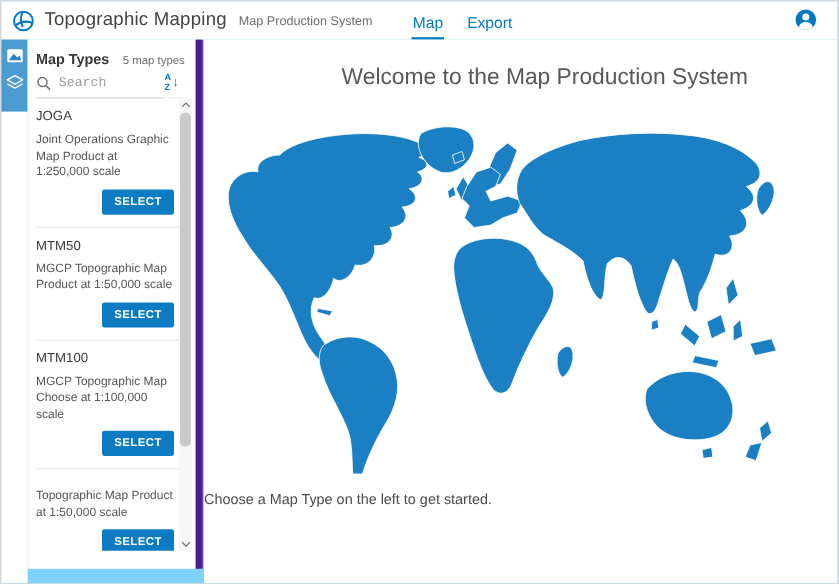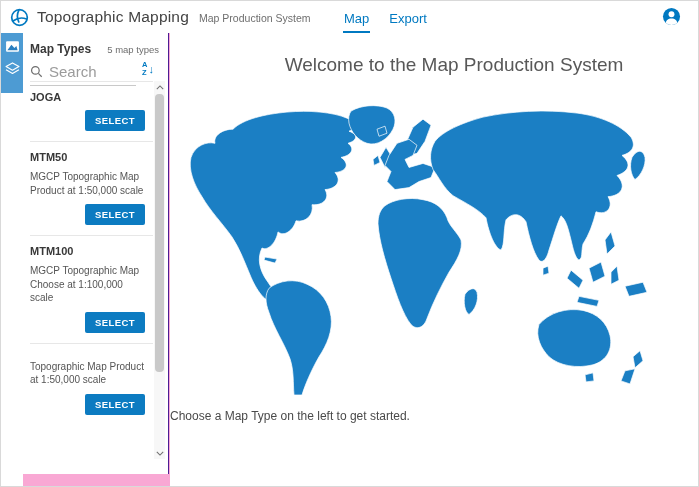--- a/index.html
+++ b/index.html
@@ -3,52 +3,52 @@
 <meta charset="utf-8">
 <style>
   :root{
     --accent:#0079c1;
     --map-land:#1b7fc4;
     --rail:#4d9bd3;
   }
   *{box-sizing:border-box;margin:0;padding:0;}
   html,body{width:699px;height:487px;}
   body{font-family:"Liberation Sans",sans-serif;background:#fff;}
-  .app{position:relative;width:699px;height:487px;background:#f9a8d4;border:1px solid #d9d9d9;overflow:hidden;}
+  .app{position:relative;width:699px;height:487px;background:#7dd3fc;border:1px solid #d9d9d9;overflow:hidden;}
 
   
   .header{position:absolute;left:0;top:0;width:100%;height:32px;display:flex;align-items:center;background:#fff;}
   .logo{margin-left:9px;color:var(--accent);display:flex;align-items:center;}
   .app-title{margin-left:8px;font-size:15.5px;color:#434343;letter-spacing:.2px;}
   .app-subtitle{margin-left:10px;font-size:10.5px;color:#6e6e6e;padding-top:2px;}
   .tabs{position:absolute;left:342px;top:0;height:32px;display:flex;gap:18px;}
   .tab{display:flex;align-items:flex-end;padding:0 1px 5px;font-size:13px;color:var(--accent);border-bottom:2px solid transparent;cursor:pointer;}
   .tab.active{border-bottom-color:var(--accent);}
   .avatar{position:absolute;right:17px;top:6px;width:19px;height:19px;color:var(--accent);cursor:pointer;}
 
   
   .rail{position:absolute;left:0;top:32px;width:22px;bottom:0;background:#fff;}
   .rail-blue{position:absolute;left:0;top:0;width:22px;height:60px;background:var(--rail);display:flex;flex-direction:column;align-items:center;padding-top:5px;gap:6px;}
   .rail-btn{width:16px;height:16px;display:flex;align-items:center;justify-content:center;cursor:pointer;}
 
   
-  .panel{position:absolute;left:22px;top:32px;width:146px;bottom:12px;background:#fff;border-right:1px solid #4c1d95;}
+  .panel{position:absolute;left:22px;top:32px;width:146px;bottom:12px;background:#fff;border-right:6px solid #4c1d95;}
   .panel-head{display:flex;justify-content:space-between;align-items:baseline;padding:9px 9px 0 7px;}
   .panel-title{font-size:12px;font-weight:bold;color:#383838;}
   .panel-count{font-size:9.5px;color:#6e6e6e;}
   .search-row{position:absolute;left:7px;top:30px;width:106px;display:flex;align-items:center;border-bottom:1px solid #c9c9c9;padding-bottom:5px;}
-  .search-row input{border:none;outline:none;width:80px;margin-left:6px;font-size:15px;color:#444;font-family:Liberation Sans, sans-serif;background:transparent;}
+  .search-row input{border:none;outline:none;width:80px;margin-left:6px;font-size:11px;color:#444;font-family:Liberation Mono, monospace;background:transparent;}
   .search-row input::placeholder{color:#9b9b9b;}
   .sort-btn{position:absolute;right:14px;top:28px;display:flex;align-items:center;cursor:pointer;color:var(--accent);}
   .sort-letters{display:flex;flex-direction:column;font-size:7.5px;font-weight:bold;line-height:1.05;}
   .sort-arrow{font-size:11px;margin-left:1px;}
 
   .list{position:absolute;left:0;top:48px;width:130px;height:378px;overflow:hidden;padding-left:7px;}
   .map-type-item{border-top:1px solid #e7e7e7;padding:9px 8px 10px 0;}
-  .item-name{font-size:11px;font-weight:bold;color:#383838;}
+  .item-name{font-size:11px;font-weight:normal;color:#383838;}
   .item-desc{font-size:10px;color:#555;line-height:1.35;margin-top:7px;}
   .item-action{display:flex;justify-content:flex-end;margin-top:7px;}
   .select-btn{background:#0c7bc1;color:#fff;border:none;border-radius:2px;font-size:9.5px;font-weight:bold;letter-spacing:.4px;padding:5px 10px;font-family:inherit;cursor:pointer;}
 
   
   .scrollbar{position:absolute;right:3px;top:48px;width:11px;height:378px;background:#f7f7f7;}
   .scroll-caret{position:absolute;left:0;width:11px;height:12px;display:flex;align-items:center;justify-content:center;color:#6f6f6f;cursor:pointer;background:#f7f7f7;}
   .scroll-caret.up{top:0;}
   .scroll-caret.down{bottom:0;}
   .scroll-thumb{position:absolute;left:1px;top:13px;width:9px;height:278px;background:#c9c9c9;border-radius:4px;cursor:pointer;}
@@ -132,20 +132,21 @@
       <span class="sort-letters">
         <span>A</span>
           <span>Z</span>
       </span>
       <span class="sort-arrow">↓</span>
     </div>
 
     <div class="list">
   <div class="map-type-item">
     <div class="item-name">JOGA</div>
+    <div class="item-desc">Joint Operations Graphic Map Product at 1:250,000 scale</div>
     <div class="item-action">
       <button class="select-btn">SELECT</button>
     </div>
   </div>
 
   <div class="map-type-item">
     <div class="item-name">MTM50</div>
     <div class="item-desc">MGCP Topographic Map Product at 1:50,000 scale</div>
     <div class="item-action">
       <button class="select-btn">SELECT</button>

